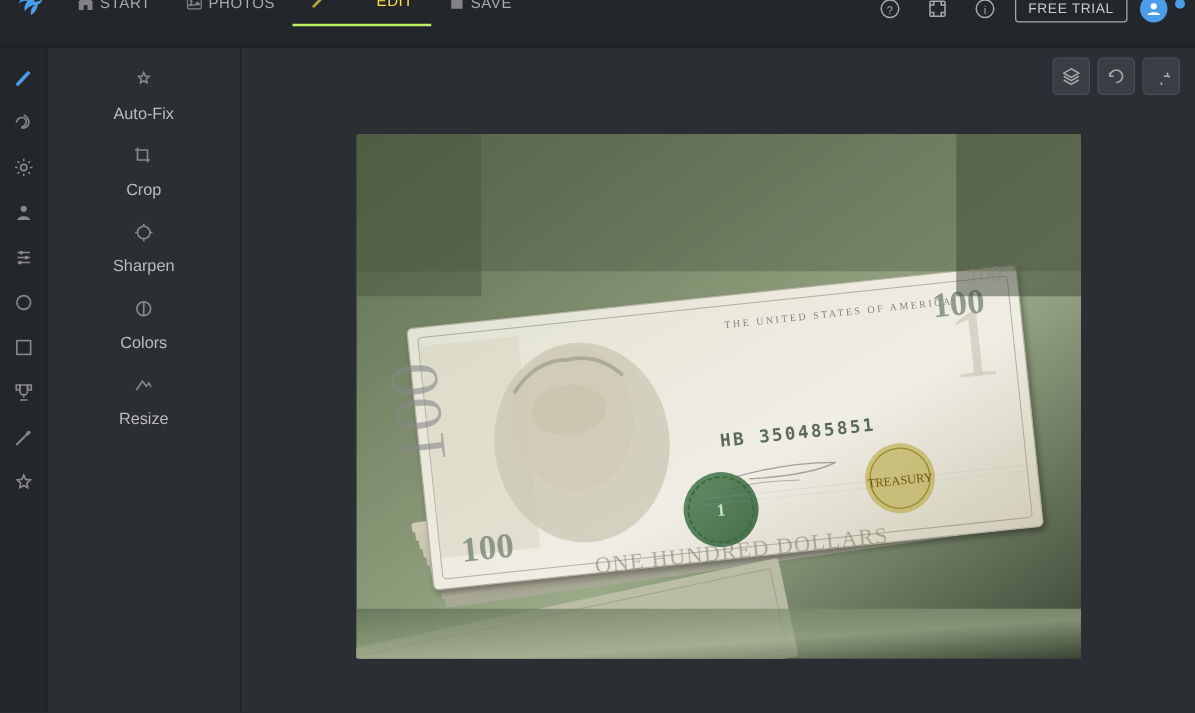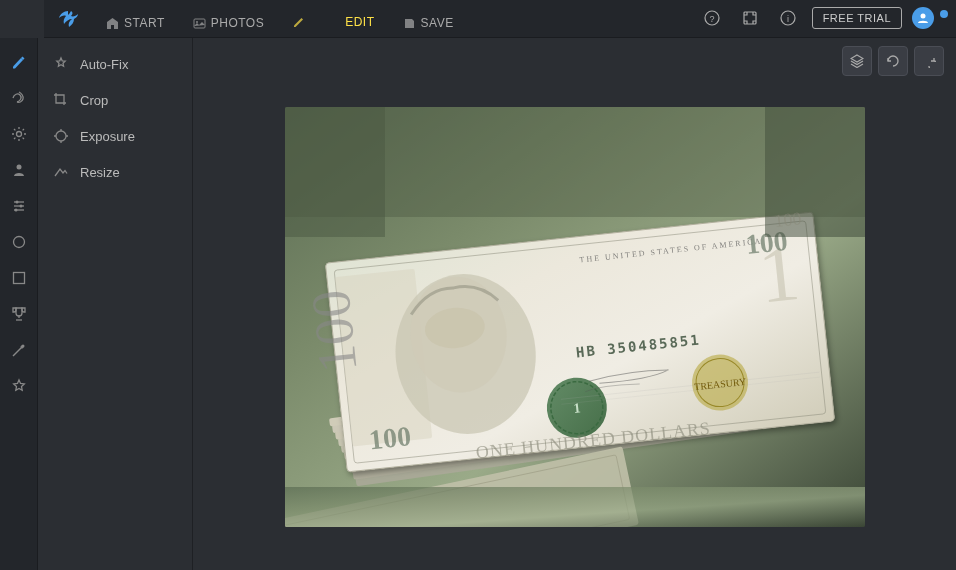--- a/index.html
+++ b/index.html
@@ -10,27 +10,26 @@
       font-family: 'Segoe UI', Arial, sans-serif;
       color: #ccc;
       overflow: hidden;
       display: flex;
       flex-direction: column;
     }
 
     
     #topnav {
       display: flex;
-      align-items: flex-start;
+      align-items: flex-end;
       height: 38px;
       background: #23262b;
       border-bottom: 1px solid #1a1c20;
-      padding: 4px 8px;
+      padding: 16px 8px;
       flex-shrink: 0;
-      margin-left: 44px;
     }
     .nav-logo {
       width: 32px;
       height: 32px;
       display: flex;
       align-items: center;
       justify-content: center;
       margin-right: 8px;
     }
     .nav-items {
@@ -137,20 +136,21 @@
       flex-shrink: 0;
     }
     .tool-item {
       display: flex;
       align-items: center;
       gap: 10px;
       padding: 9px 14px;
       font-size: 13px;
       color: #bbb;
       cursor: pointer;
+      flex-direction: column;
     }
     .tool-icon {
       width: 18px;
       height: 18px;
       display: flex;
       align-items: center;
       justify-content: center;
       color: #888;
       flex-shrink: 0;
     }
@@ -361,21 +361,30 @@
     <div class="tool-item">
       <span class="tool-icon">
         <svg width="16" height="16" viewBox="0 0 16 16" fill="none" stroke="#888" stroke-width="1.3">
             <circle cx="8" cy="8" r="5"></circle>
             <line x1="8" y1="1" x2="8" y2="3"></line>
             <line x1="8" y1="13" x2="8" y2="15"></line>
             <line x1="1" y1="8" x2="3" y2="8"></line>
             <line x1="13" y1="8" x2="15" y2="8"></line>
           </svg>
       </span>
-      <span>Exposure</span>
+      <span>Sharpen</span>
+    </div>
+    <div class="tool-item">
+      <span class="tool-icon">
+        <svg width="16" height="16" viewBox="0 0 16 16" fill="none" stroke="#888" stroke-width="1.3">
+            <circle cx="8" cy="8" r="5.5"></circle>
+            <line x1="8" y1="2.5" x2="8" y2="13.5" stroke="#888"></line>
+          </svg>
+      </span>
+      <span>Colors</span>
     </div>
     <div class="tool-item">
       <span class="tool-icon">
         <svg width="16" height="16" viewBox="0 0 16 16" fill="none" stroke="#888" stroke-width="1.3">
             <path d="M2 12l5-7 3 4 2-2.5 2 3"></path>
           </svg>
       </span>
       <span>Resize</span>
     </div>
   </div>

